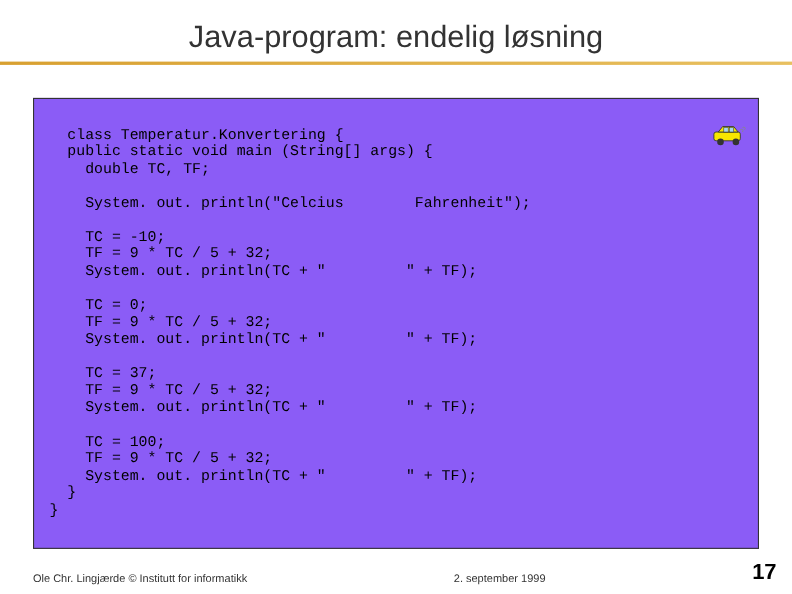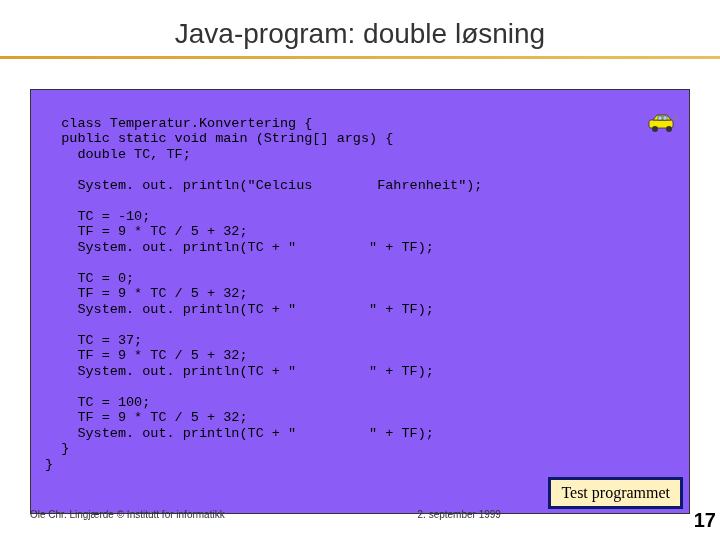--- a/index.html
+++ b/index.html
@@ -55,32 +55,33 @@
   }
   .footer {
     position: absolute;
     bottom: 8px;
     left: 0;
     width: 100%;
     font-size: 10px;
     color: #333;
     display: flex;
     justify-content: space-between;
-    padding: 0 4px 0 30px;
+    align-items: flex-end;
+    padding: 0 14px 0 30px;
   }
   .footer .pagenum {
     font-size: 20px;
     font-weight: bold;
     color: #000;
   }
 </style>
 </head>
 <body>
 
-<h1 class="title">Java-program: double løsning</h1>
+<h1 class="title">Java-program: endelig løsning</h1>
 <div class="title-underline"></div>
 
 <div class="code-box">
   <span>class Temperatur.Konvertering {
   public static void main (String[] args) {
     double TC, TF;
 
     System. out. println("Celcius        Fahrenheit");
 
     TC = -10;
@@ -105,20 +106,19 @@
       <rect x="4" y="8" width="24" height="8" rx="2" fill="#f7e600" stroke="#333" stroke-width="0.8"></rect>
       <path d="M8 8 L12 3 L22 3 L26 8 Z" fill="#f7e600" stroke="#333" stroke-width="0.8"></path>
       <rect x="13" y="4" width="4" height="4" fill="#a7d8f0" stroke="#333" stroke-width="0.5"></rect>
       <rect x="18" y="4" width="4" height="4" fill="#a7d8f0" stroke="#333" stroke-width="0.5"></rect>
       <circle cx="10" cy="17" r="3" fill="#333"></circle>
       <circle cx="24" cy="17" r="3" fill="#333"></circle>
       <path d="M28 6 C30 5 31 6 30 8" stroke="#888" stroke-width="0.8" fill="none"></path>
       <path d="M30 4 C32 3 33 4 32 6" stroke="#888" stroke-width="0.8" fill="none"></path>
     </svg>
   </span>
-  <button class="test-btn">Test programmet</button>
 </div>
 
 <div class="footer">
   <span>Ole Chr. Lingjærde © Institutt for informatikk</span>
   <span>2. september 1999</span>
   <span class="pagenum">17</span>
 </div>
 
 </body></html>

